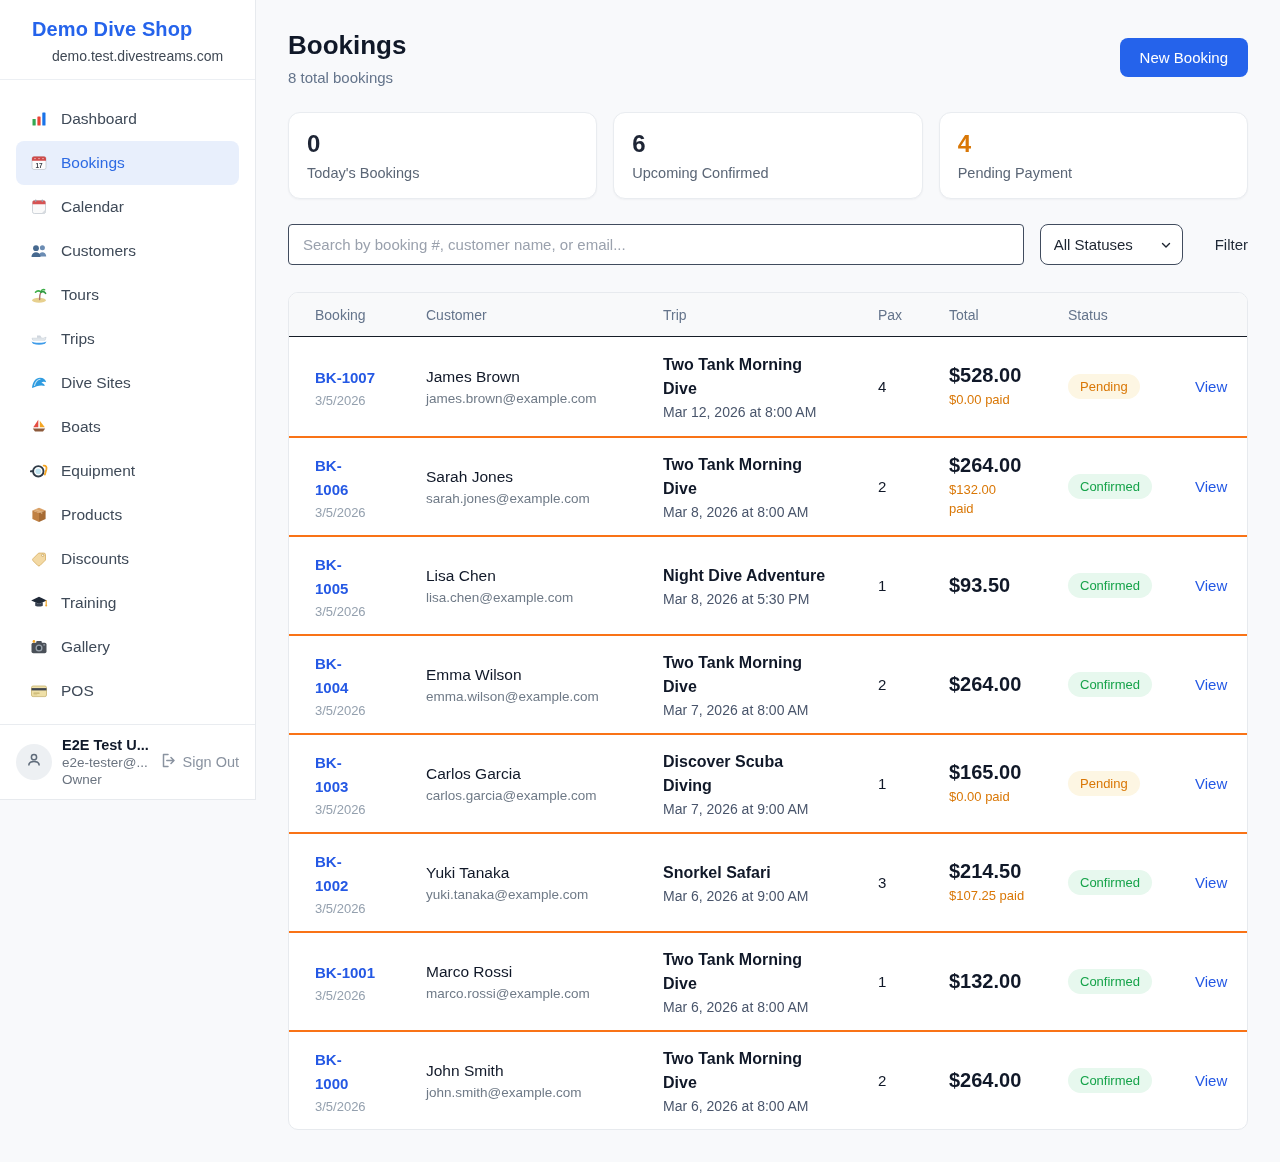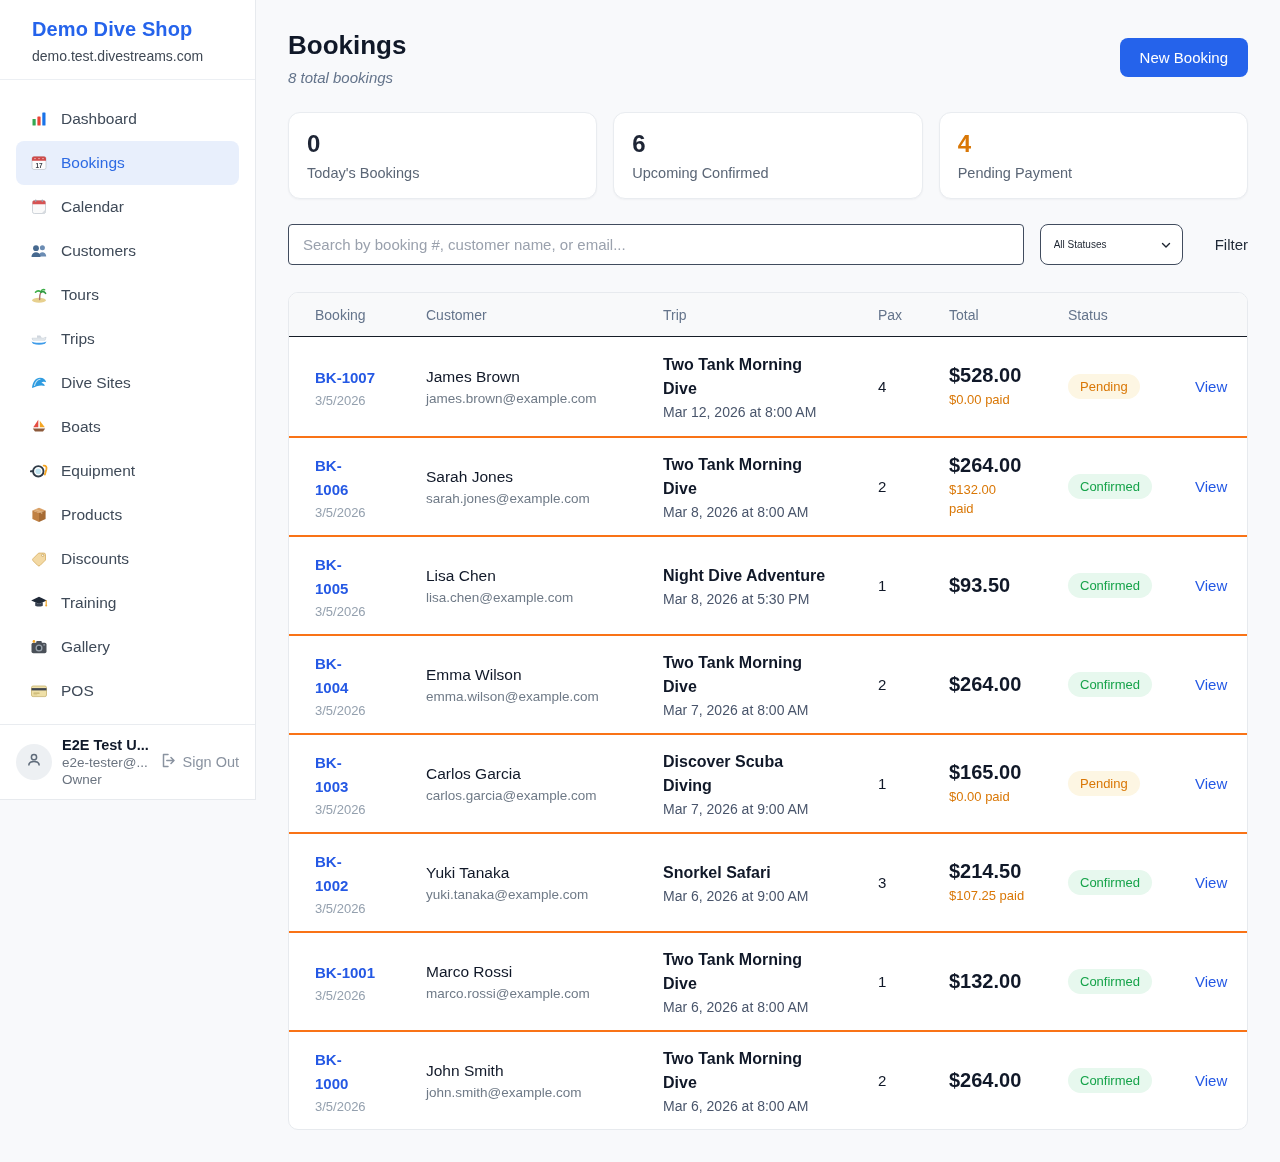--- a/index.html
+++ b/index.html
@@ -14,21 +14,21 @@
   .sidebar {
     position: absolute; left:0; top:0;
     width: 256px; height: 800px;
     background: #ffffff;
     border-right: 1px solid #e7eaee;
     border-bottom: 1px solid #e7eaee;
     display: flex; flex-direction: column;
   }
   .side-head { padding: 18px 32px 15px; border-bottom: 1px solid #eceff3; }
   .shop-name { color: #2563eb; font-size: 20px; font-weight: 800; letter-spacing: .1px; }
-  .shop-domain { color: #3f4854; font-size: 14px; margin-top: 7px; }
+  .shop-domain { color: #3f4854; font-size: 14px; margin-top: 7px; margin-left: 20px; }
   .nav { padding: 17px 16px 8px; }
   .nav-item {
     display: flex; align-items: center; gap: 13px;
     height: 44px; padding: 0 14px; border-radius: 8px;
     cursor: pointer; color: #3f4a58; font-size: 15.5px;
   }
   .nav-item.active { background: #e8effc; color: #2d6ae3; font-weight: 500; }
   .nav-icon { width: 18px; height: 18px; display: inline-flex; flex: 0 0 18px; }
   .nav-icon svg { width: 18px; height: 18px; }
   .side-user {
@@ -44,21 +44,21 @@
   .user-name { font-size: 14.5px; font-weight: 700; color: #10192a; }
   .user-email, .user-role { font-size: 13.5px; color: #6b7480; margin-top: 2px; }
   .signout {
     display: flex; align-items: center; gap: 6px;
     color: #8a93a0; font-size: 14.5px; cursor: pointer; white-space: nowrap;
   }
   
   .main { margin-left: 256px; padding: 30px 32px 30px 32px; }
   .page-head { display: flex; justify-content: space-between; align-items: flex-start; }
   .page-title { font-size: 26px; font-weight: 800; color: #101828; }
-  .page-sub { font-size: 15px; color: #64748b; margin-top: 8px; font-style: italic; }
+  .page-sub { font-size: 15px; color: #64748b; margin-top: 8px; }
   .btn-primary {
     background: #2563eb; color: #fff; border: none; border-radius: 8px;
     font-family: inherit; font-size: 15px; font-weight: 500;
     padding: 11px 20px; cursor: pointer; margin-top: 8px;
   }
   .stats { display: grid; grid-template-columns: repeat(3, 1fr); gap: 16px; margin-top: 26px; }
   .stat-card {
     background: #fff; border: 1px solid #e9ecf0; border-radius: 12px;
     padding: 17px 18px; box-shadow: 0 1px 2px rgba(16,24,40,.04);
   }
@@ -71,21 +71,21 @@
     background: #fff; outline: none;
   }
   .search-input::placeholder { color: #9aa1ad; }
   .select-wrap {
     position: relative; width: 143px; height: 41px; margin-left: 16px;
     border: 1px solid #414c5e; border-radius: 8px; background: #fff;
   }
   .select-wrap select {
     appearance: none; -webkit-appearance: none;
     width: 100%; height: 100%; border: none; background: transparent;
-    font-family: inherit; font-size: 10px; color: #1c2430; padding: 0 30px 0 13px;
+    font-family: inherit; font-size: 15px; color: #1c2430; padding: 0 30px 0 13px;
     cursor: pointer; outline: none;
   }
   .select-chevron { position: absolute; right: 9px; top: 13px; pointer-events: none; }
   .filter-link { margin-left: 32px; font-size: 15px; font-weight: 500; color: #1f2937; cursor: pointer; }
   
   .table {
     margin-top: 27px; background: #fff; border: 1px solid #e7eaee;
     border-radius: 10px; overflow: hidden;
   }
   .tgrid {

